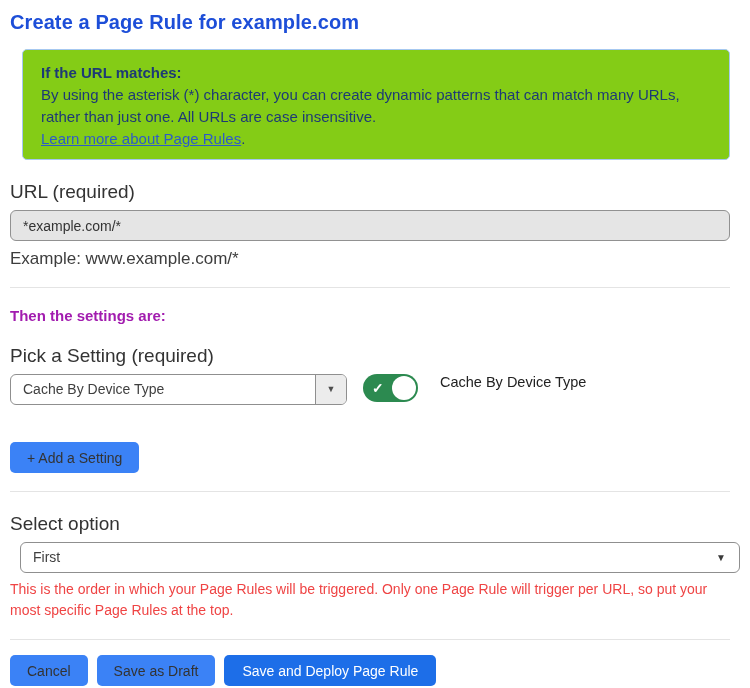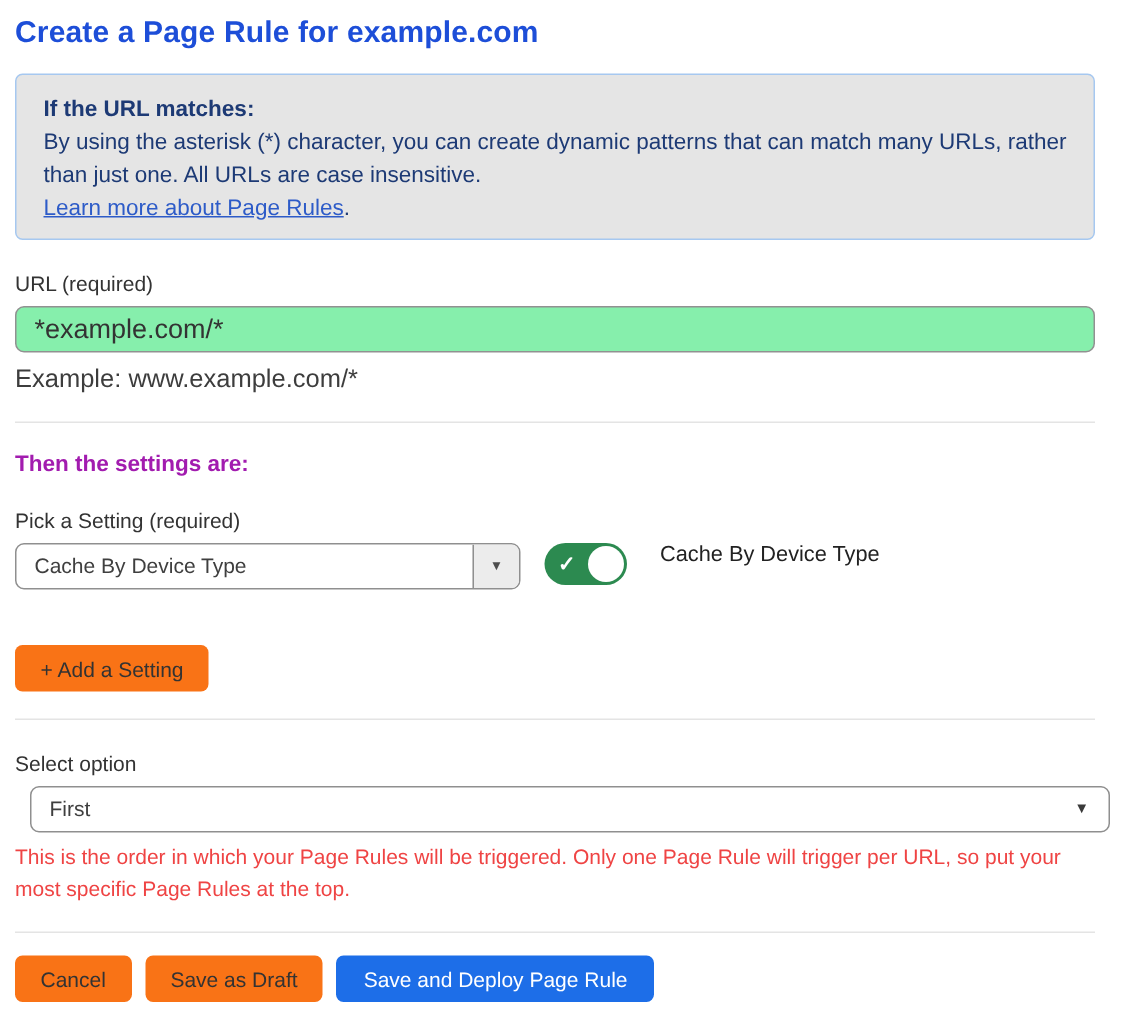--- a/index.html
+++ b/index.html
@@ -13,52 +13,53 @@
 
   h1.page-title {
     font-size: 20px;
     font-weight: bold;
     color: #1d4ed8;
     letter-spacing: 0.1px;
     margin: 2px 0 15px 0;
   }
 
   .info-box {
-    background: #e5e5e5;
+    background: #84cc16;
     border: 1px solid #a6c8f0;
     border-radius: 5px;
     padding: 12px 18px 9px 18px;
     color: #1d3a75;
     font-size: 15px;
     line-height: 22px;
+    margin-left: 12px;
   }
   .info-heading { font-weight: bold; }
   .info-link {
     color: #2d5bc8;
     text-decoration: underline;
     cursor: pointer;
   }
 
   .field-label {
     display: block;
-    font-size: 14px;
+    font-size: 19px;
     color: #333333;
     margin: 21px 0 7px 0;
   }
 
   .text-input {
     width: 100%;
     height: 31px;
     border: 1px solid #919191;
     border-radius: 6px;
     padding: 0 12px;
     font-family: "Liberation Sans", sans-serif;
-    font-size: 18px;
+    font-size: 14px;
     color: #333333;
-    background: #86efac;
+    background: #e5e5e5;
     outline: none;
   }
 
   .helper-text {
     font-size: 17px;
     color: #3d3d3d;
     margin-top: 8px;
   }
 
   .divider {
@@ -158,21 +159,21 @@
   }
 
   button {
     font-family: "Liberation Sans", sans-serif;
     border: none;
     cursor: pointer;
   }
   .gray-btn {
     height: 31px;
     padding: 0 17px;
-    background: #f97316;
+    background: #3b82f6;
     border-radius: 5px;
     font-size: 14px;
     color: #333333;
   }
   .add-setting { margin-top: 37px; display: inline-block; }
 
   .order-desc {
     margin-top: 6px;
     font-size: 14px;
     line-height: 21px;

